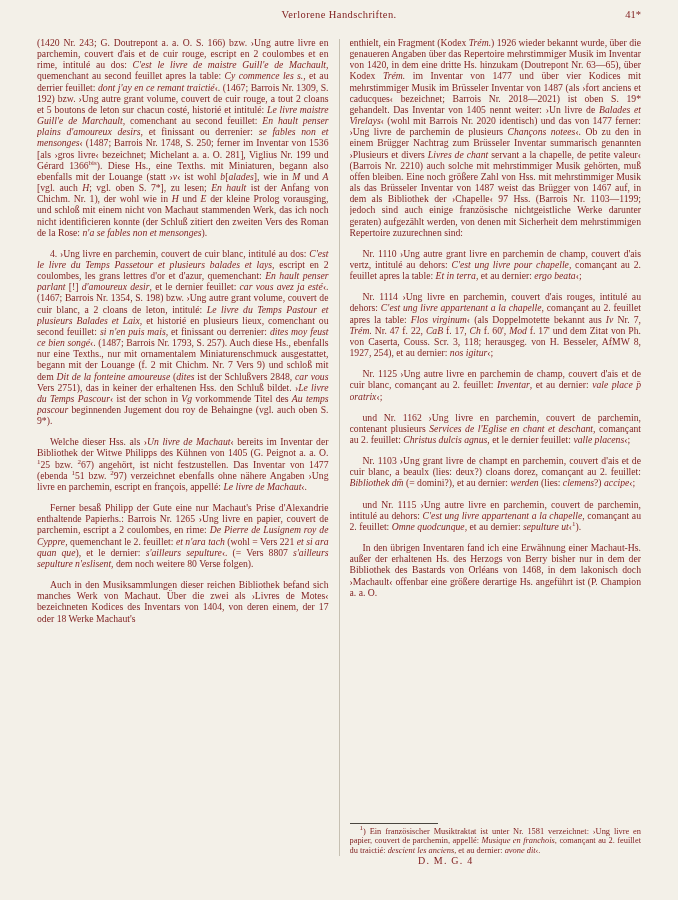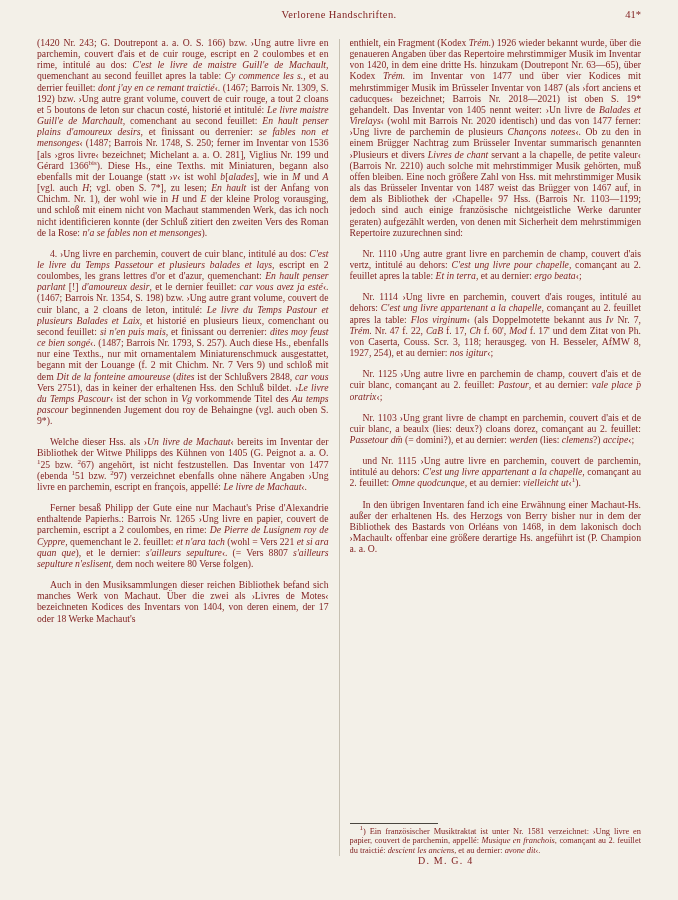--- a/index.html
+++ b/index.html
@@ -42,23 +42,24 @@
         <p class="para">Welche dieser Hss. als ›<i>Un livre de Machaut</i>‹ bereits im Inventar der Bibliothek der Witwe Philipps des Kühnen von 1405 (G. Peignot a. a. O. <sup>1</sup>25 bzw. <sup>2</sup>67) angehört, ist nicht festzustellen. Das Inventar von 1477 (ebenda <sup>1</sup>51 bzw. <sup>2</sup>97) verzeichnet ebenfalls ohne nähere Angaben ›Ung livre en parchemin, escript en françois, appellé: <i>Le livre de Machaut</i>‹.</p>
         <p class="para">Ferner besaß Philipp der Gute eine nur Machaut's Prise d'Alexandrie enthaltende Papierhs.: Barrois Nr. 1265 ›Ung livre en papier, couvert de parchemin, escript a 2 coulombes, en rime: <i>De Pierre de Lusignem roy de Cyppre</i>, quemenchant le 2. feuillet: <i>et n'ara tach</i> (wohl = Vers 221 <i>et si ara quan que</i>), et le dernier: <i>s'ailleurs sepulture</i>‹. (= Vers 8807 <i>s'ailleurs sepulture n'eslisent</i>, dem noch weitere 80 Verse folgen).</p>
         <p class="para">Auch in den Musiksammlungen dieser reichen Bibliothek befand sich manches Werk von Machaut. Über die zwei als ›Livres de Motes‹ bezeichneten Kodices des Inventars von 1404, von deren einem, der 17 oder 18 Werke Machaut's</p>
       </div>
     <div class="col-divider"></div>
     <div class="col right-col">
       <div>
           <p class="para noindent">enthielt, ein Fragment (Kodex <i>Trém.</i>) 1926 wieder bekannt wurde, über die genaueren Angaben über das Repertoire mehrstimmiger Musik im Inventar von 1420, in dem eine dritte Hs. hinzukam (Doutrepont Nr. 63—65), über Kodex <i>Trém.</i> im Inventar von 1477 und über vier Kodices mit mehrstimmiger Musik im Brüsseler Inventar von 1487 (als ›fort anciens et caducques‹ bezeichnet; Barrois Nr. 2018—2021) ist oben S. 19* gehandelt. Das Inventar von 1405 nennt weiter: ›Un livre de <i>Balades et Virelays</i>‹ (wohl mit Barrois Nr. 2020 identisch) und das von 1477 ferner: ›Ung livre de parchemin de plusieurs <i>Chançons notees</i>‹. Ob zu den in einem Brügger Nachtrag zum Brüsseler Inventar summarisch genannten ›Plusieurs et divers <i>Livres de chant</i> servant a la chapelle, de petite valeur‹ (Barrois Nr. 2210) auch solche mit mehrstimmiger Musik gehörten, muß offen bleiben. Eine noch größere Zahl von Hss. mit mehrstimmiger Musik als das Brüsseler Inventar von 1487 weist das Brügger von 1467 auf, in dem als Bibliothek der ›Chapelle‹ 97 Hss. (Barrois Nr. 1103—1199; jedoch sind auch einige französische nichtgeistliche Werke darunter geraten) aufgezählt werden, von denen mit Sicherheit dem mehrstimmigen Repertoire zuzurechnen sind:</p>
           <p class="para">Nr. 1110 ›Ung autre grant livre en parchemin de champ, couvert d'ais vertz, intitulé au dehors: <i>C'est ung livre pour chapelle</i>, comançant au 2. feuillet apres la table: <i>Et in terra</i>, et au dernier: <i>ergo beata</i>‹;</p>
           <p class="para">Nr. 1114 ›Ung livre en parchemin, couvert d'ais rouges, intitulé au dehors: <i>C'est ung livre appartenant a la chapelle</i>, comançant au 2. feuillet apres la table: <i>Flos virginum</i>‹ (als Doppelmotette bekannt aus <i>Iv</i> Nr. 7, <i>Trém.</i> Nr. 47 f. 22, <i>CaB</i> f. 17, <i>Ch</i> f. 60', <i>Mod</i> f. 17' und dem Zitat von Ph. von Caserta, Couss. Scr. 3, 118; herausgeg. von H. Besseler, AfMW 8, 1927, 254), et au dernier: <i>nos igitur</i>‹;</p>
-          <p class="para">Nr. 1125 ›Ung autre livre en parchemin de champ, couvert d'ais et de cuir blanc, comançant au 2. feuillet: <i>Pastour</i>, et au dernier: <i>vale place p̄ oratrix</i>‹;</p>
-          <p class="para">Nr. 1103 ›Ung grant livre de champt en parchemin, couvert d'ais et de cuir blanc, a beaulx (lies: deux?) cloans dorez, comançant au 2. feuillet: <i>Passetour dm̄</i> (= domini?), et au dernier: <i>werden</i> (lies: <i>clemens</i>?) <i>accipe</i>‹;</p>
-          <p class="para">und Nr. 1115 ›Ung autre livre en parchemin, couvert de parchemin, intitulé au dehors: <i>C'est ung livre appartenant a la chapelle</i>, comançant au 2. feuillet: <i>Omne quodcunque</i>, et au dernier: <i>vielleicht ut</i>‹<sup>1</sup>).</p>
+          <p class="para">Nr. 1125 ›Ung autre livre en parchemin de champ, couvert d'ais et de cuir blanc, comançant au 2. feuillet: <i>Inventar</i>, et au dernier: <i>vale place p̄ oratrix</i>‹;</p>
+          <p class="para">und Nr. 1162 ›Ung livre en parchemin, couvert de parchemin, contenant plusieurs <i>Services de l'Eglise en chant et deschant</i>, comançant au 2. feuillet: <i>Christus dulcis agnus</i>, et le dernier feuillet: <i>valle placens</i>‹;</p>
+          <p class="para">Nr. 1103 ›Ung grant livre de champt en parchemin, couvert d'ais et de cuir blanc, a beaulx (lies: deux?) cloans dorez, comançant au 2. feuillet: <i>Bibliothek dm̄</i> (= domini?), et au dernier: <i>werden</i> (lies: <i>clemens</i>?) <i>accipe</i>‹;</p>
+          <p class="para">und Nr. 1115 ›Ung autre livre en parchemin, couvert de parchemin, intitulé au dehors: <i>C'est ung livre appartenant a la chapelle</i>, comançant au 2. feuillet: <i>Omne quodcunque</i>, et au dernier: <i>sepulture ut</i>‹<sup>1</sup>).</p>
           <p class="para">In den übrigen Inventaren fand ich eine Erwähnung einer Machaut-Hs. außer der erhaltenen Hs. des Herzogs von Berry bisher nur in dem der Bibliothek des Bastards von Orléans von 1468, in dem lakonisch doch ›Machault‹ offenbar eine größere derartige Hs. angeführt ist (P. Champion a. a. O.</p>
         </div>
       <div class="footnote-block">
         <div class="footnote-rule"></div>
         <p class="footnote"><sup>1</sup>) Ein französischer Musiktraktat ist unter Nr. 1581 verzeichnet: ›Ung livre en papier, couvert de parchemin, appellé: <i>Musique en franchois</i>, comançant au 2. feuillet du traictié: <i>descient les anciens</i>, et au dernier: <i>avone dit</i>‹.</p>
       </div>
     </div>
   </div>
 
   <div class="signature">D. M. G. 4</div>

